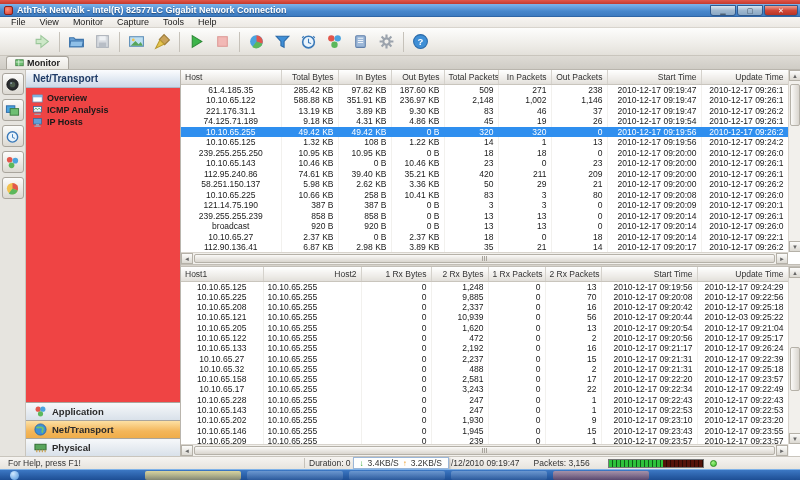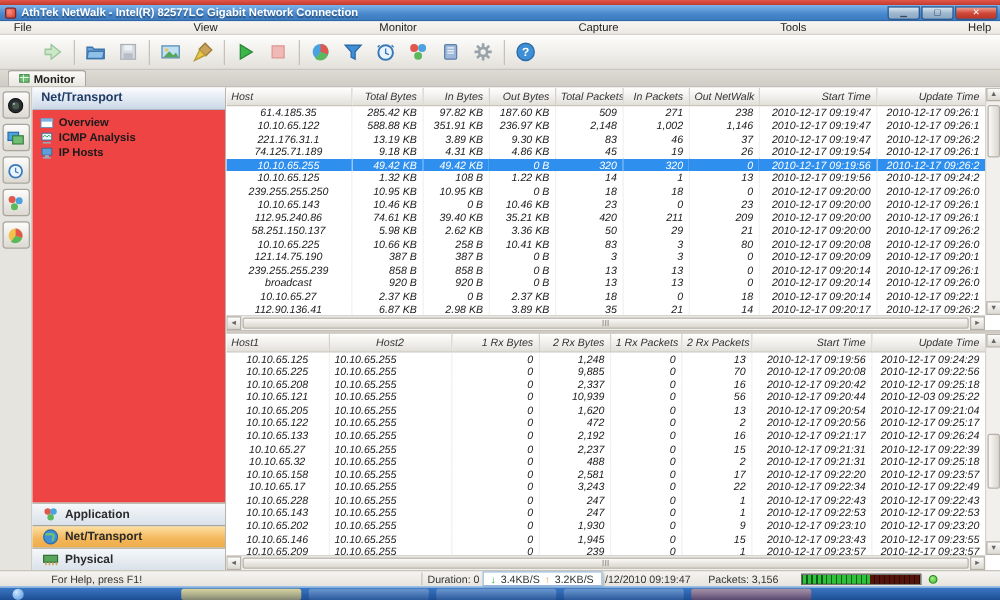--- a/index.html
+++ b/index.html
@@ -14,21 +14,21 @@
     background:linear-gradient(#7db4ea,#4787cc 60%,#3d7bc0); border-bottom:1px solid #2f66a6; }
   .app-icon { width:9px; height:9px; border-radius:2px; background:radial-gradient(circle at 35% 35%, #ff8f7a, #d03a2e); border:1px solid #8f criticized; border:1px solid #8b2018; margin-right:4px; flex:none; }
   .title-text { color:#fff; font-size:9px; font-weight:bold; text-shadow:0 1px 1px rgba(0,0,0,.4); white-space:nowrap; overflow:hidden; flex:1; }
   .win-btns { display:flex; gap:1px; flex:none; }
   .win-btn { width:26px; height:11px; border-radius:0 0 3px 3px; border:1px solid #2f5a8e;
     background:linear-gradient(#d8e6f2,#9fb8cf 50%,#8aa8c4); color:#3a4a5a; font-size:7px; line-height:9px; text-align:center; }
   .win-btn.close { background:linear-gradient(#f0a092,#d0493a 50%,#b83425); color:#fff; width:34px; }
 
   
   .menubar { height:11px; flex:none; background:linear-gradient(#f7f5f2,#ece9e4); border-bottom:1px solid #d8d4cd;
-    display:flex; align-items:center; padding-left:4px;justify-content:space-between; }
+    display:flex; align-items:center; padding-left:4px; }
   .menu-item { font-size:9px; color:#222; padding:0 7px; line-height:11px; }
 
   
   .toolbar { height:28px; flex:none; background:linear-gradient(#fdfdfc,#eceae5 70%,#e3e0da);
     border-bottom:1px solid #c9c5bd; display:flex; align-items:center; padding-left:4px; gap:1px; }
   .tool-btn { width:25px; height:24px; display:flex; align-items:center; justify-content:center; border-radius:3px; }
   .tool-btn svg { width:17px; height:17px; }
   .tool-sep { width:1px; height:20px; background:#c6c2ba; margin:0 3px; flex:none; }
 
   
@@ -62,26 +62,26 @@
   .group-btn svg { width:13px; height:13px; flex:none; }
   .group-label { font-size:9.5px; font-weight:bold; color:#2a2a2a; }
 
   
   .content { flex:1; display:flex; flex-direction:column; background:#fff; overflow:hidden; }
   .table-region { position:relative; overflow:hidden; background:#fff; }
   .region-top { height:194px; flex:none; }
   .splitter { height:3px; flex:none; background:#d7d3cc; border-top:1px solid #c2beb6; border-bottom:1px solid #c2beb6; }
   .region-bottom { flex:1; }
 
-  table.grid { border-collapse:collapse; table-layout:fixed; width:607px;font-style:italic; }
+  table.grid { border-collapse:collapse; table-layout:fixed; width:607px; }
   table.grid th { height:14px; background:linear-gradient(#ffffff,#eceae6 70%,#e2dfda); border-right:1px solid #d5d2cc;
     border-bottom:1px solid #c9c5bd; font-size:8.5px; font-weight:normal; color:#333; padding:0 4px;
     text-align:right; white-space:nowrap; overflow:hidden; }
   table.grid th:first-child { text-align:left; }
-  table.grid.conv th:nth-child(2) { text-align:center; }
+  table.grid.conv th:nth-child(2) { text-align:right; }
   table.grid td { height:10.5px; line-height:10.5px; font-size:8.5px; color:#1a1a1a; padding:0 4px;
     border-right:1px solid #f2f1ee; text-align:right; white-space:nowrap; overflow:hidden; }
   table.grid td:first-child { text-align:center; }
   table.grid.conv td { height:10.3px; line-height:10.3px; }
   table.grid.conv td:nth-child(2) { text-align:left; }
   tr.selected td { background:#2f8fef; color:#fff; border-right-color:#2f8fef; }
 
   
   .vscroll { position:absolute; top:0; right:0; width:12px; bottom:0; background:#f2f0ec; border-left:1px solid #d8d4cd; }
   .region-top .vscroll { bottom:12px; }
@@ -96,21 +96,21 @@
   .hscroll .scroll-arrow.left { left:0; }
   .hscroll .scroll-arrow.right { right:0; }
   .hthumb { position:absolute; top:1px; height:9px; border:1px solid #b5b1a8; border-radius:2px;
     background:linear-gradient(#fbfaf8,#d9d5ce); }
   .grip { display:flex; gap:1px; justify-content:center; align-items:center; height:100%; }
   .grip i { width:1px; height:5px; background:#a8a49c; }
 
   
   .statusbar { height:13px; flex:none; background:linear-gradient(#f6f4f1,#e7e4de); border-top:1px solid #c9c5bd;
     display:flex; align-items:center; font-size:8.5px; color:#333; }
-  .sb-help { padding-left:8px; flex:none; width:300px;margin-left:33px; }
+  .sb-help { padding-left:8px; flex:none; width:300px; }
   .sb-sep { width:1px; height:10px; background:#c6c2ba; margin:0 4px; }
   .sb-duration { flex:none; }
   .speed-box { display:flex; align-items:center; gap:4px; background:#fdfefe; border:1px solid #9ab6d8;
     box-shadow:1px 1px 2px rgba(0,0,0,.25); padding:0 6px; height:12px; margin:0 2px; flex:none; }
   .dn-arrow { color:#2da32d; font-weight:bold; font-size:8px; }
   .up-arrow { color:#f0a030; font-weight:bold; font-size:8px; }
   .sb-time { flex:none; margin-right:14px; }
   .sb-packets { flex:none; margin-right:18px; }
   .led-meter { width:96px; height:9px; border:1px solid #777; background:#140c04; display:flex; flex:none; }
   .led-on { width:58%; height:100%; background:repeating-linear-gradient(90deg,#2ec23a 0 3px,#0f5a18 3px 4px); }
@@ -366,21 +366,21 @@
               <col style="width:87px">
             </colgroup>
           <thead>
               <tr>
                 <th>Host</th>
                 <th>Total Bytes</th>
                 <th>In Bytes</th>
                 <th>Out Bytes</th>
                 <th>Total Packets</th>
                 <th>In Packets</th>
-                <th>Out NetWalk</th>
+                <th>Out Packets</th>
                 <th>Start Time</th>
                 <th>Update Time</th>
               </tr>
             </thead>
           <tbody>
               <tr>
                 <td>61.4.185.35</td>
                 <td>285.42 KB</td>
                 <td>97.82 KB</td>
                 <td>187.60 KB</td>

